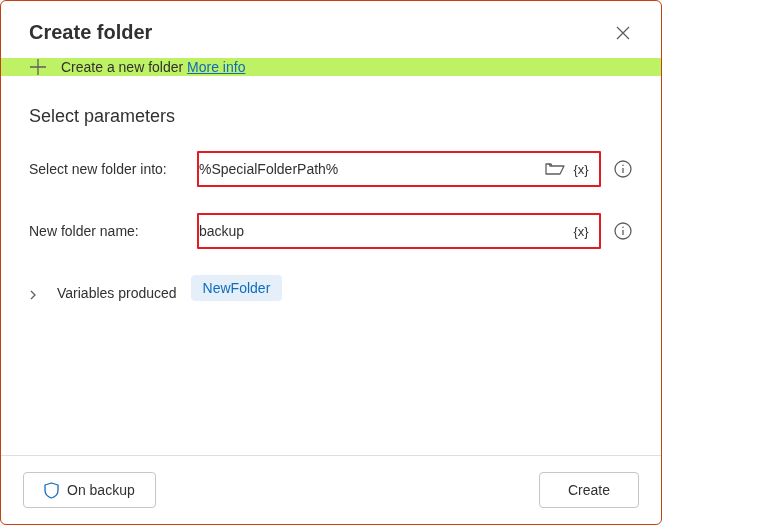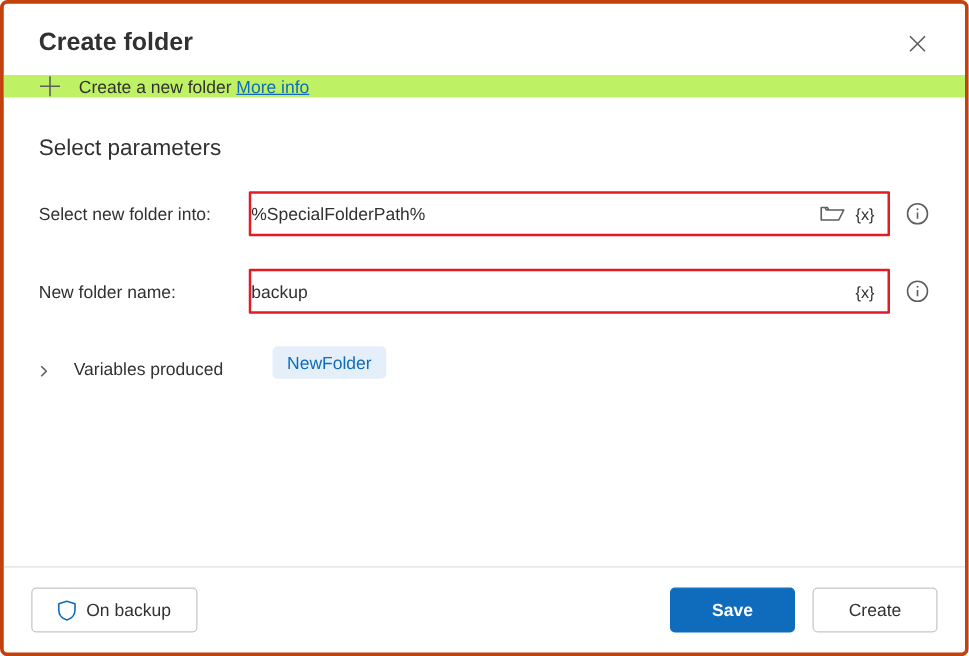--- a/index.html
+++ b/index.html
@@ -4,23 +4,23 @@
   <style>
     * { box-sizing: border-box; }
     body {
       margin: 0;
       font-family: "Segoe UI", Arial, sans-serif;
       font-size: 14px;
       color: #323130;
       background: #ffffff;
     }
     .dialog {
-      width: 775px;
+      width: 662px;
       height: 525px;
-      border: 3px solid #c2410c;
+      border: 1px solid #c2410c;
       border-radius: 6px;
       display: flex;
       flex-direction: column;
       overflow: hidden;
     }
     .dialog-header {
       display: flex;
       align-items: center;
       justify-content: space-between;
       padding: 20px 28px 14px 28px;
@@ -125,21 +125,20 @@
       font-size: 14px;
       color: #323130;
     }
     .var-chip {
       background: #e4effa;
       color: #0f6cbd;
       padding: 5px 12px;
       border-radius: 4px;
       font-size: 14px;
       cursor: pointer;
-      margin-left: 25px;
     }
     .footer {
       border-top: 1px solid #e1dfdd;
       padding: 16px 22px;
       display: flex;
       align-items: center;
       justify-content: space-between;
     }
     .btn {
       height: 36px;
@@ -255,18 +254,17 @@
   </div>
 
   <div class="footer">
     <button class="btn">
       <svg width="15" height="17" viewBox="0 0 15 17">
         <path d="M7.5 1 L14 3 V8 C14 12 11 15 7.5 16 C4 15 1 12 1 8 V3 Z" fill="none" stroke="#0f6cbd" stroke-width="1.3" stroke-linejoin="round"></path>
       </svg>
       <span>On backup</span>
     </button>
     <div class="footer-right">
-      <button class="btn btn-primary">Save</button>
       <button class="btn btn-secondary">Create</button>
     </div>
   </div>
 
 </div>
 
 </body></html>

